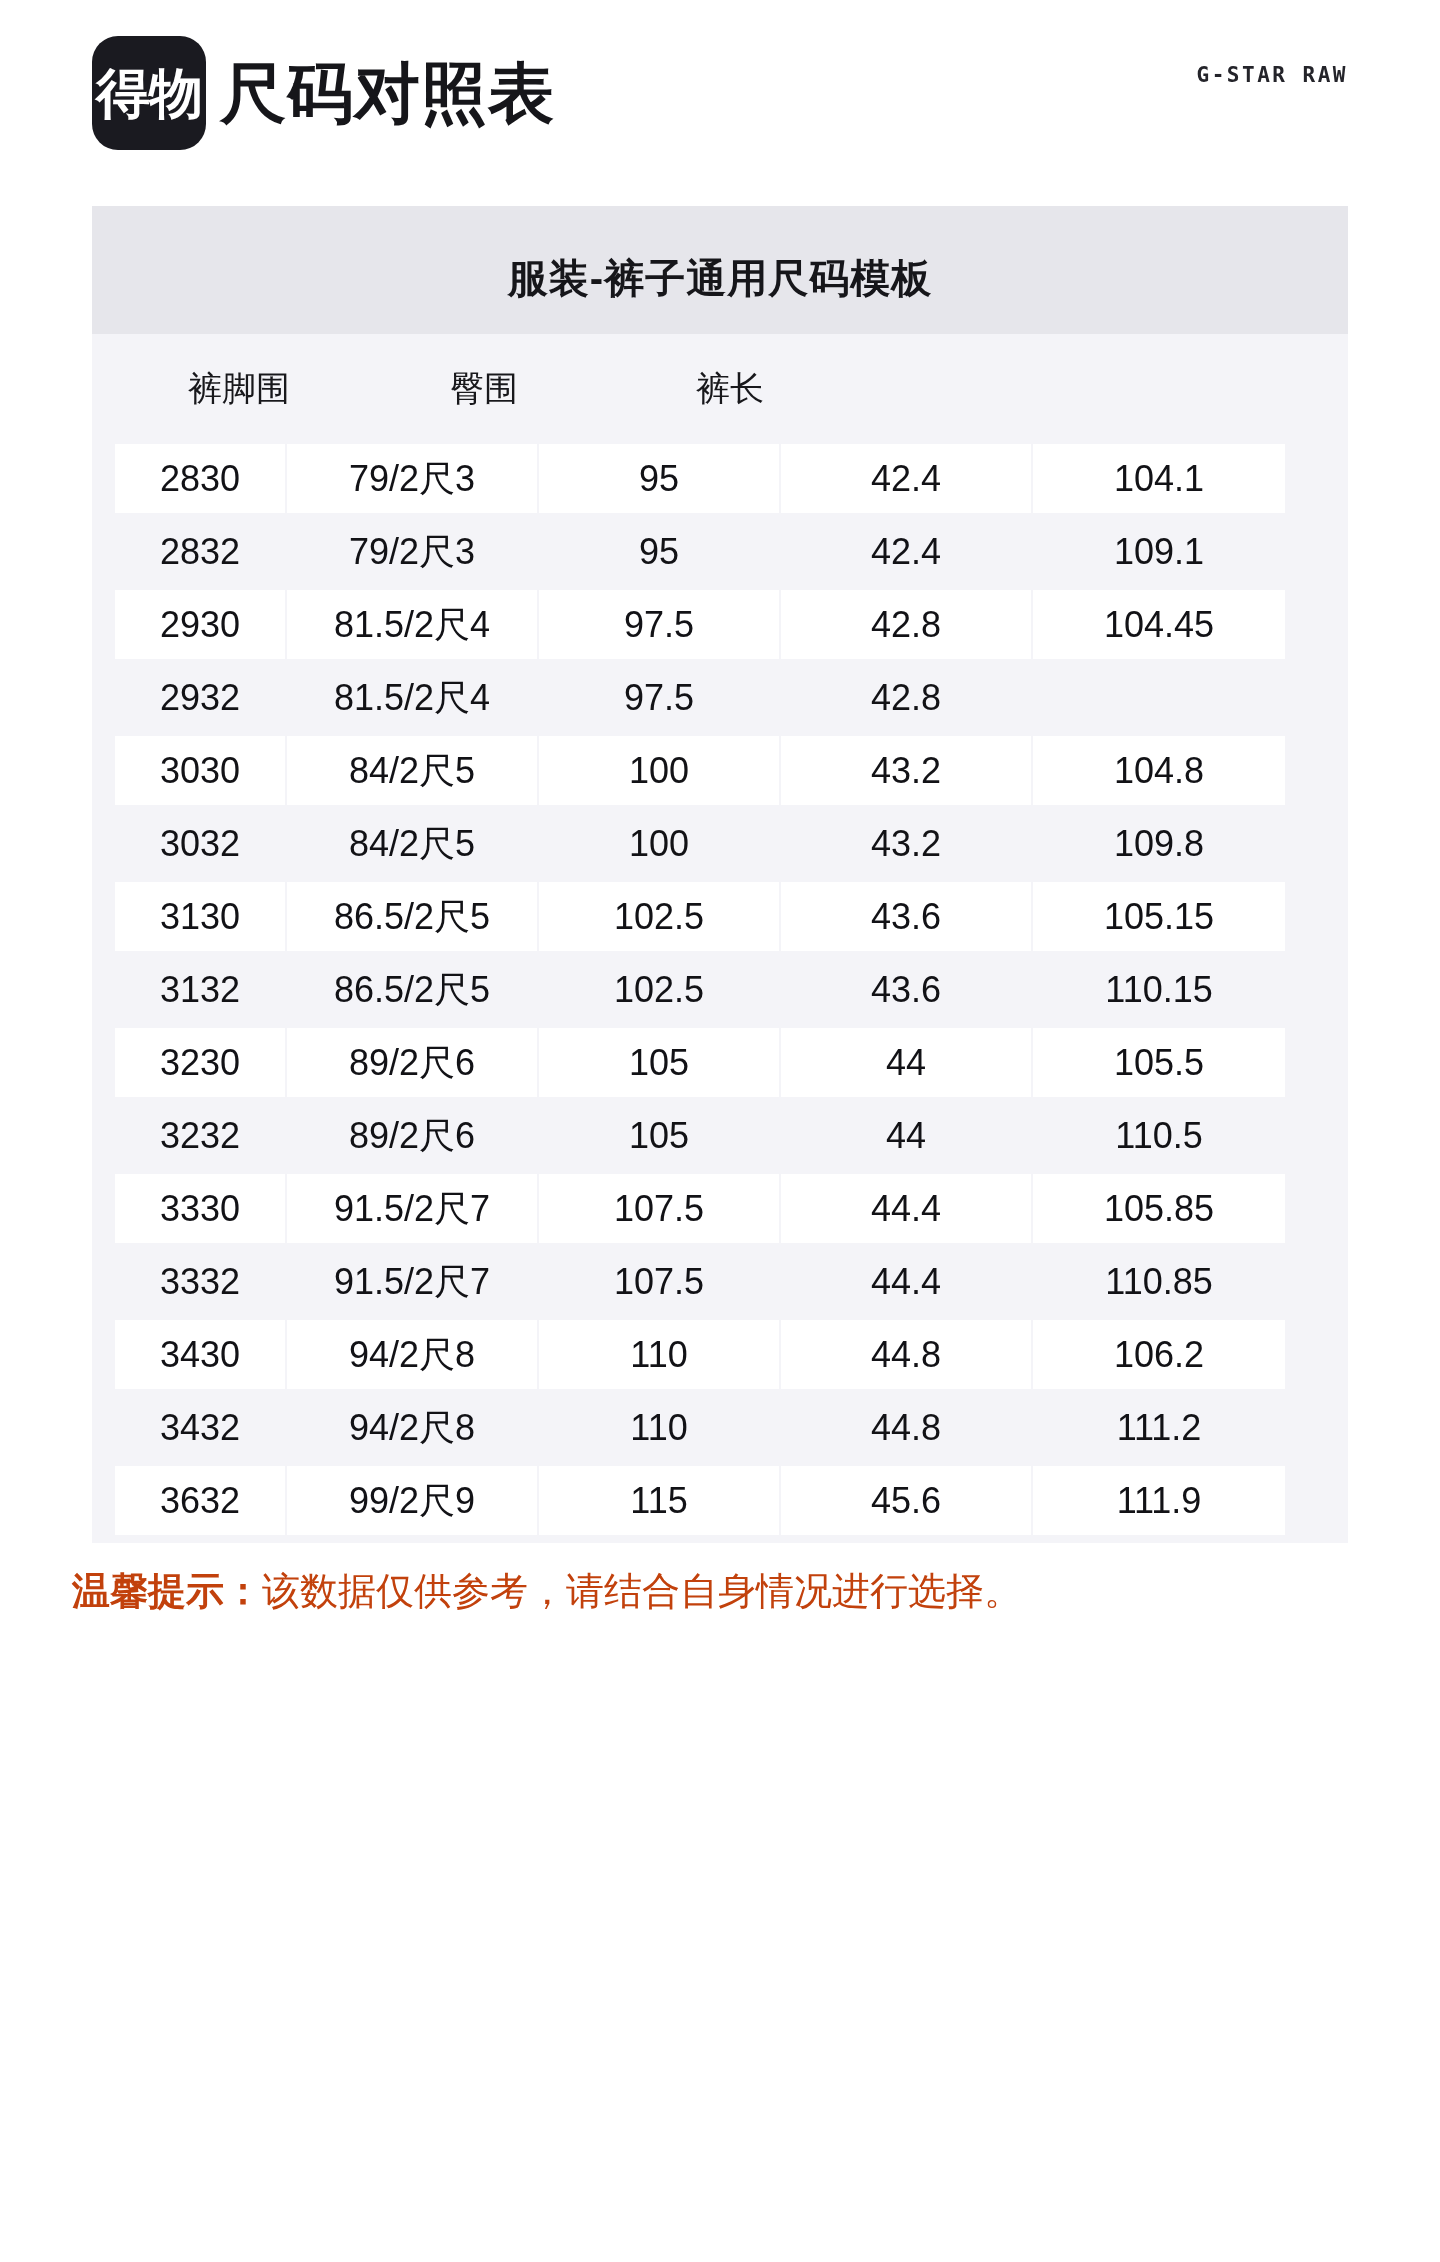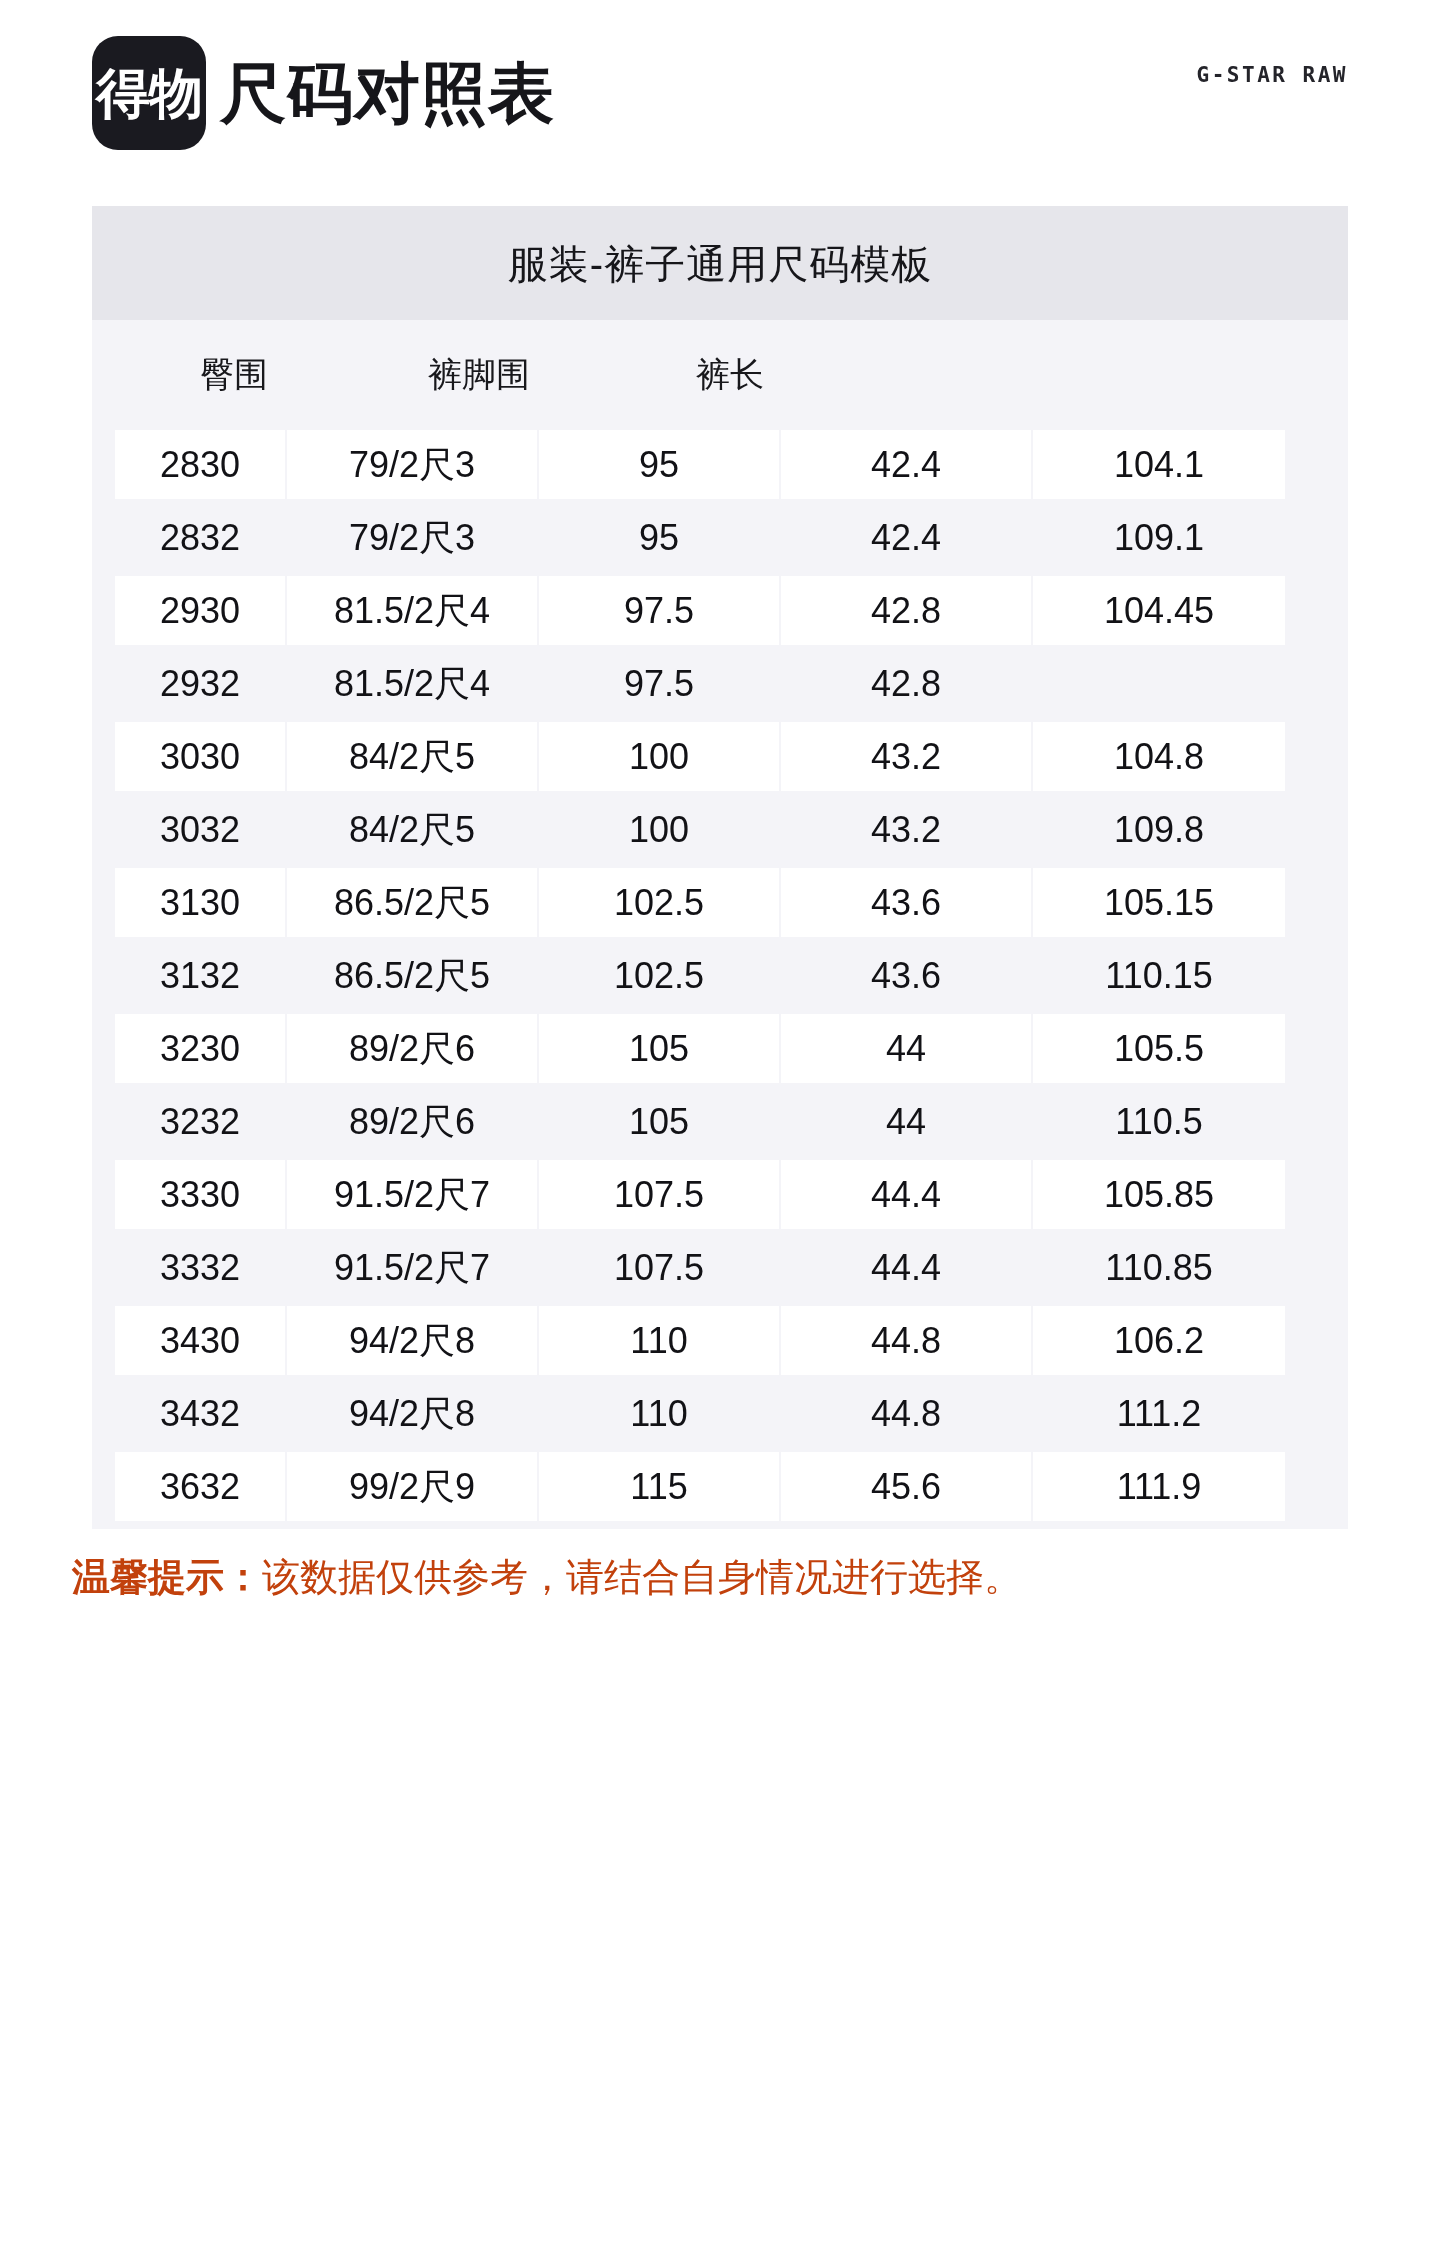--- a/index.html
+++ b/index.html
@@ -69,23 +69,23 @@
   
   .size-table-wrap {
     margin: 56px 92px 0 92px;
     width: 1256px;
     box-sizing: border-box;
   }
   .table-title {
     background: #e6e6eb;
     text-align: center;
     font-size: 40px;
-    font-weight: 400;
+    font-weight: 700;
     letter-spacing: 1px;
-    padding: 38px 0 36px 0;
+    padding: 52px 0 36px 0;
     line-height: 1;
   }
   .table-body {
     background: #f4f4f8;
     padding: 0 0 6px 0;
   }
 
   .row {
     display: flex;
     width: 100%;
@@ -160,22 +160,22 @@
   <div class="brand-mark">G-STAR RAW</div>
 </div>
 
 <div class="size-table-wrap">
 
   <div class="table-title">服装-裤子通用尺码模板</div>
 
   <div class="table-body">
 
     <div class="row header-row">
+      <div class="cell c3">裤脚围</div>
       <div class="cell c2">臀围</div>
-      <div class="cell c3">裤脚围</div>
       <div class="cell c4">裤长</div>
     </div>
 
     <div id="rows-host">
         <div class="row data-row odd">
           <div class="cell c0">2830</div>
           <div class="cell c1">79/2尺3</div>
           <div class="cell c2">95</div>
           <div class="cell c3">42.4</div>
           <div class="cell c4">104.1</div>

